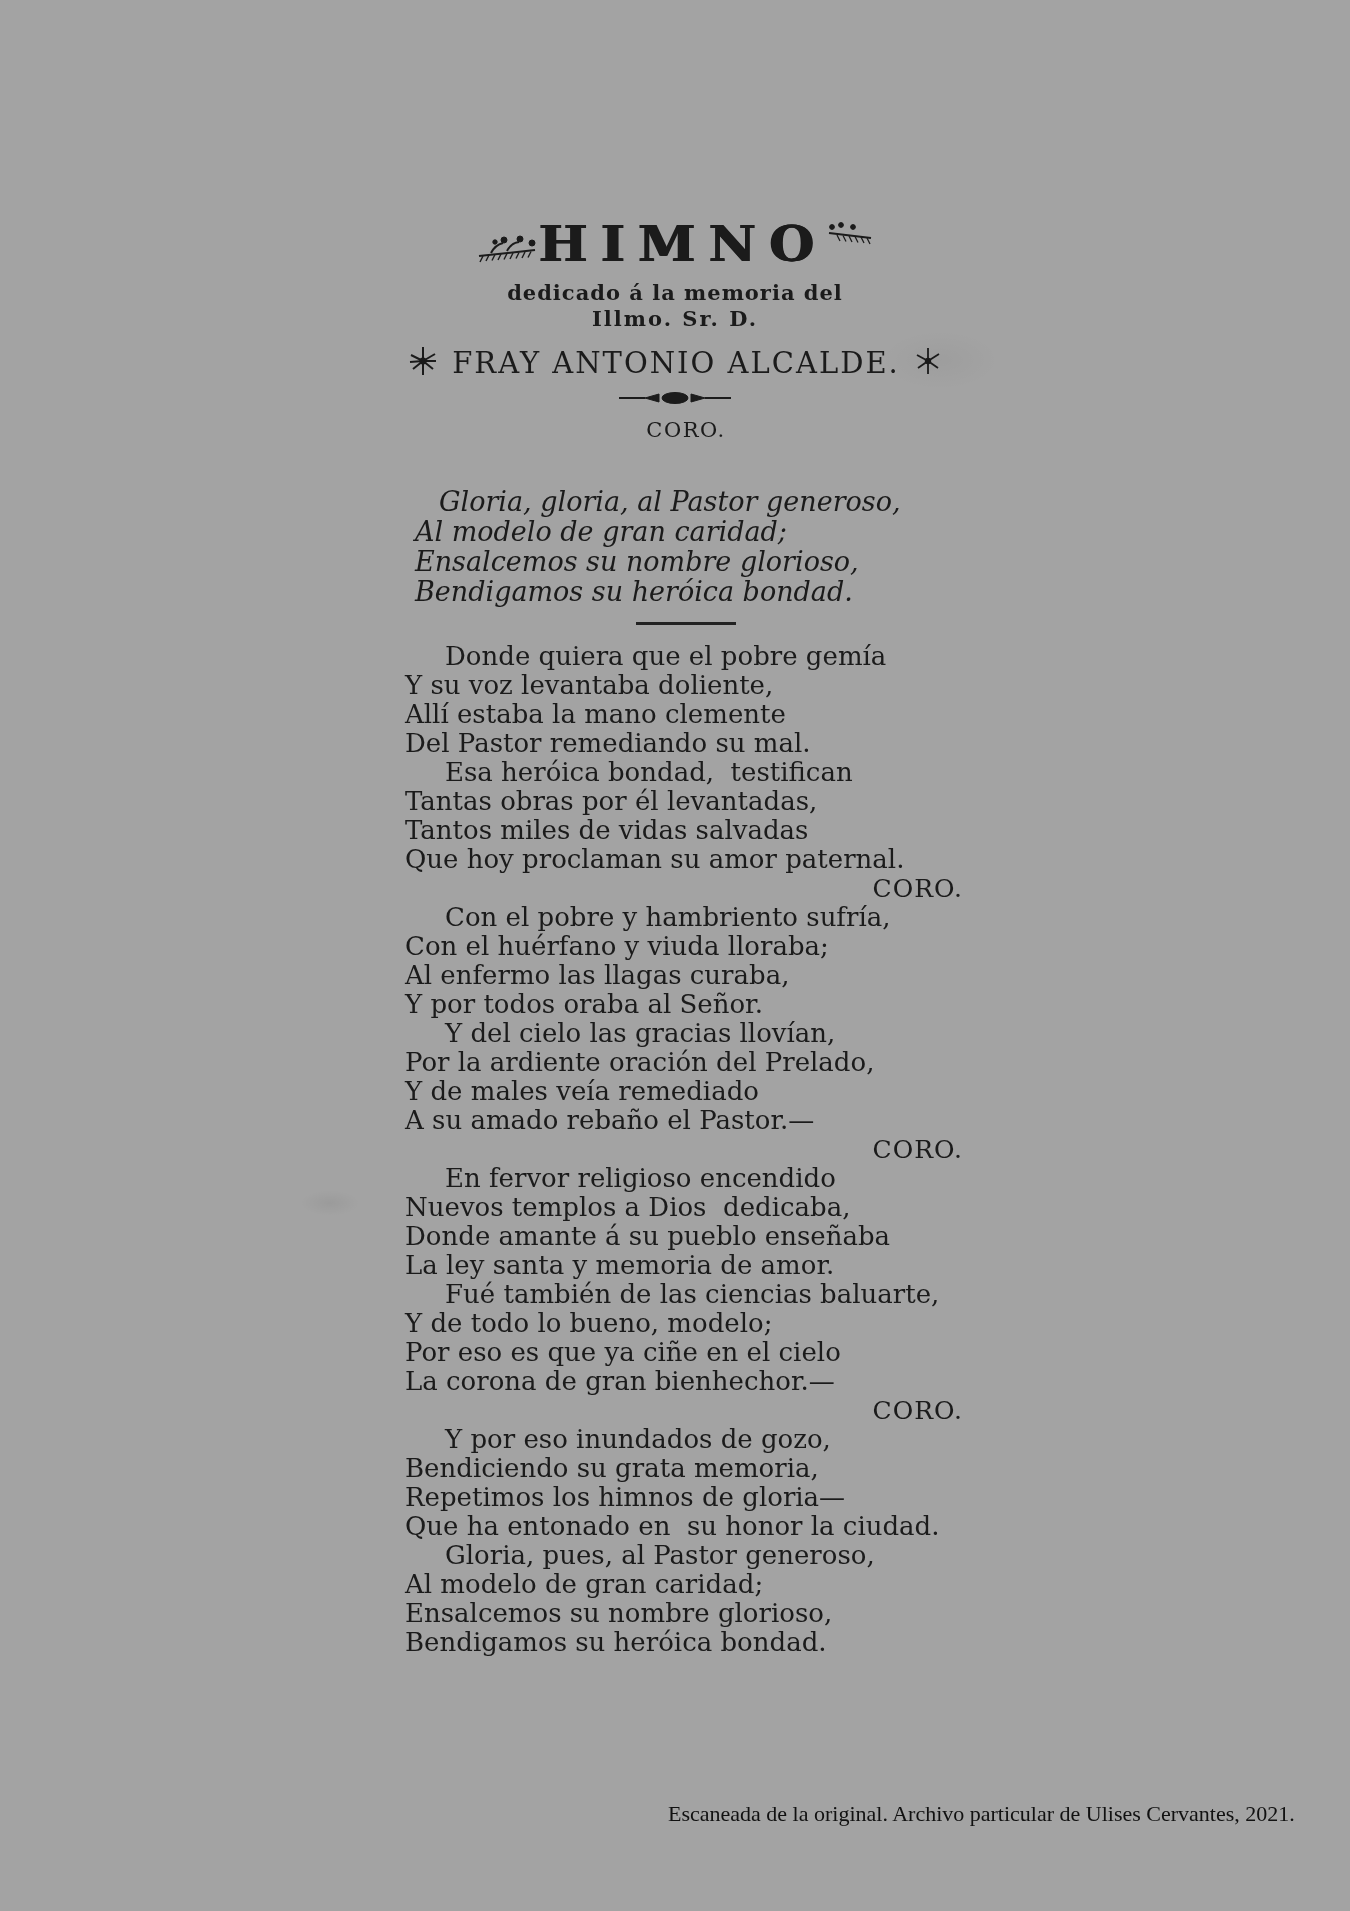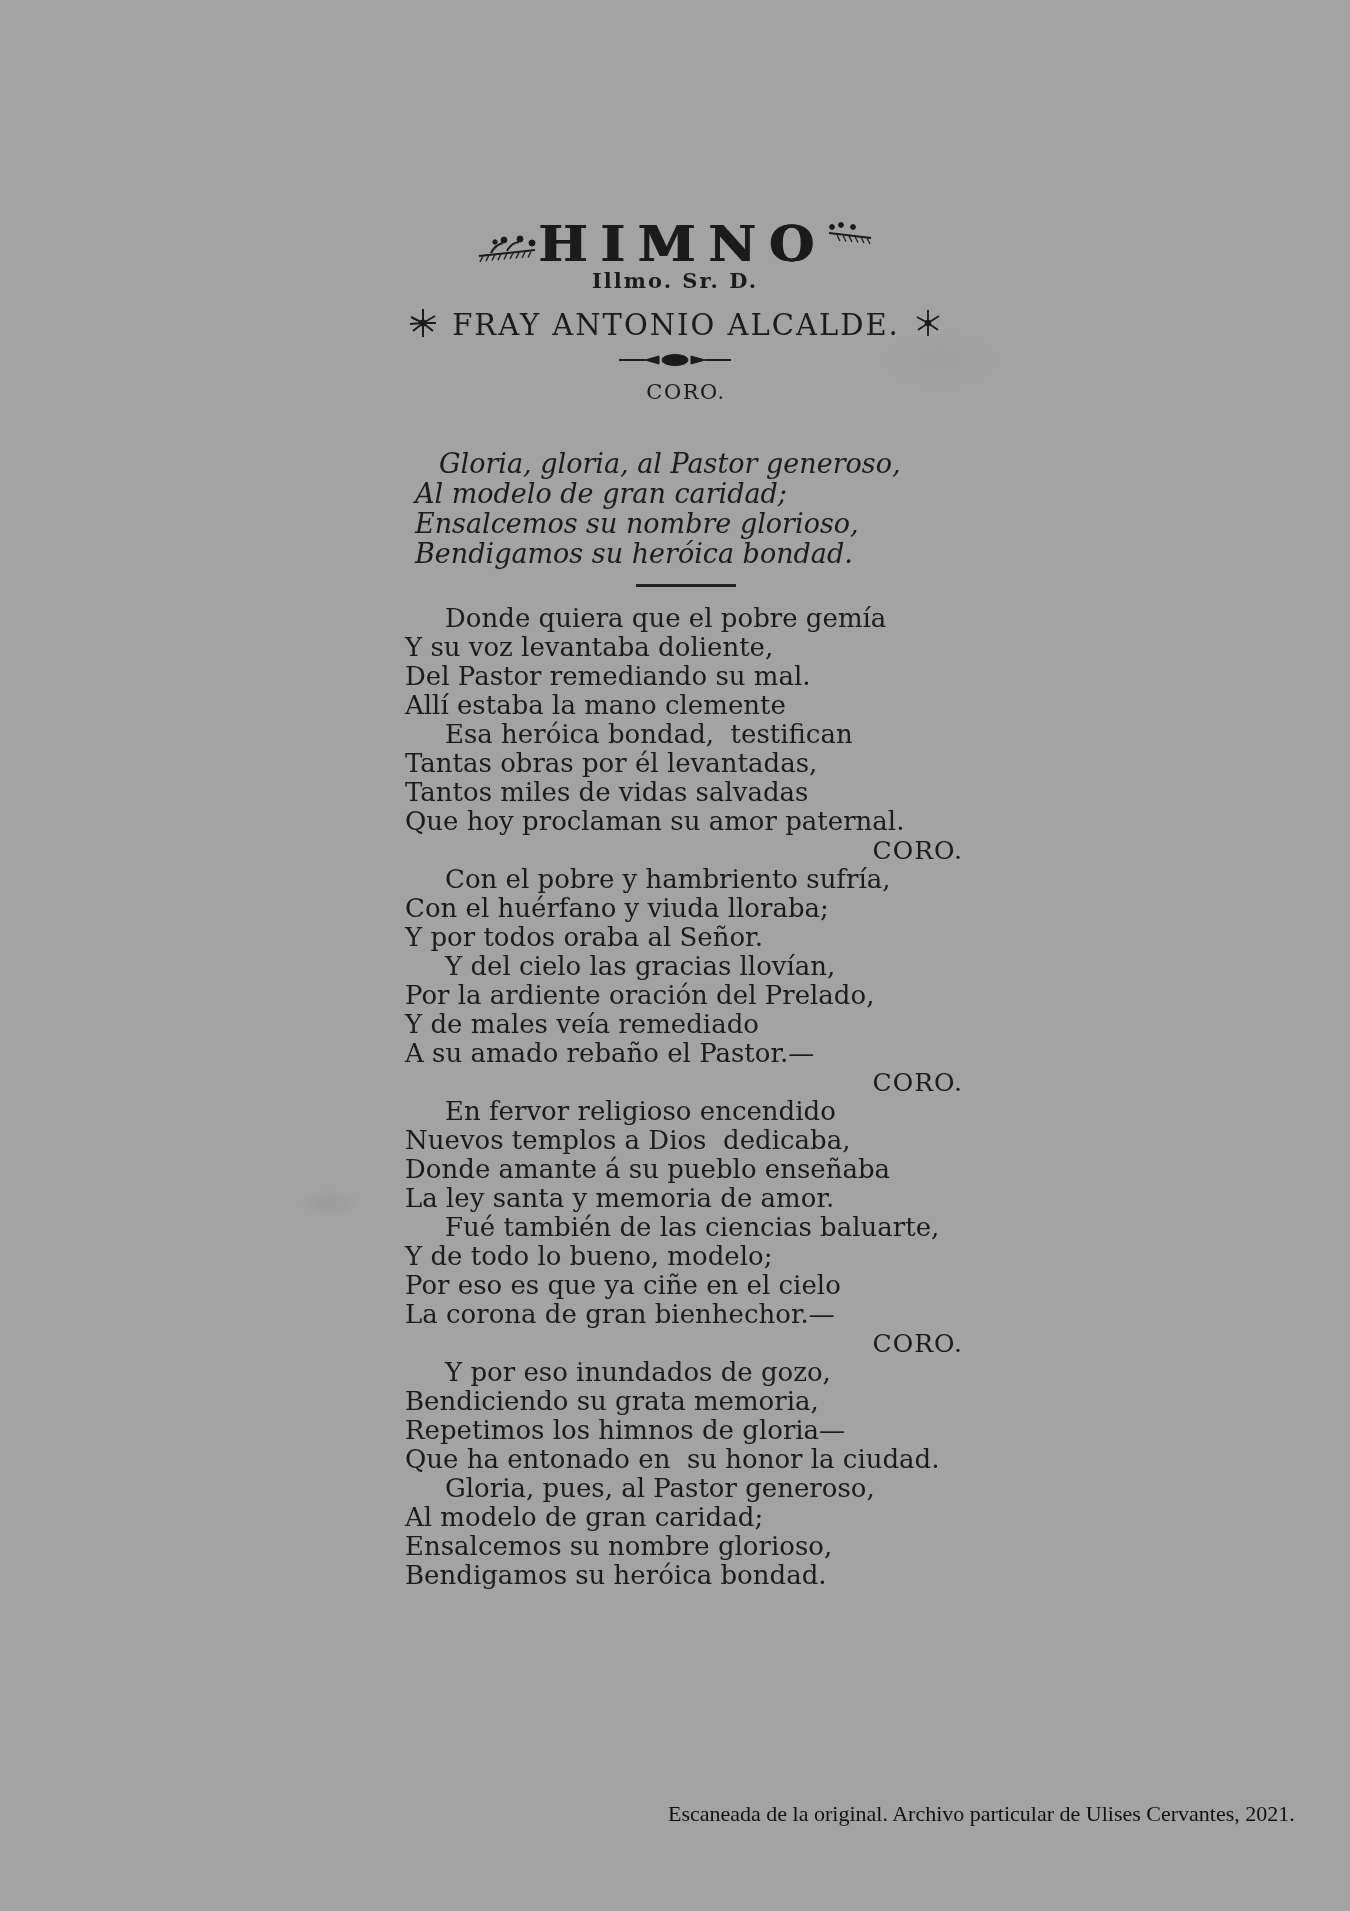--- a/index.html
+++ b/index.html
@@ -102,20 +102,21 @@
                 <path d="M36 17 L33 23"></path>
             </g>
             <circle cx="20" cy="9" r="2.4"></circle>
               <circle cx="32" cy="7" r="2.4"></circle>
               <circle cx="41" cy="9" r="2.4"></circle>
           </g>
         </svg>
       </span>
     </div>
 
+    <div class="dedication">dedicado á la memoria del</div>
     <div class="dedication-2">Illmo. Sr. D.</div>
 
     <div class="honoree-row">
       <span>
         <svg width="30" height="34" viewBox="0 0 30 34">
           <g stroke="#1b1b1b" stroke-width="2" fill="#1b1b1b">
             <path d="M15 17 L15 3"></path>
               <path d="M15 17 L15 31"></path>
             <path d="M15 17 L3 11"></path>
               <path d="M15 17 L27 10"></path>
@@ -164,29 +165,30 @@
         <div class="chorus-line">Al modelo de gran caridad;</div>
         <div class="chorus-line">Ensalcemos su nombre glorioso,</div>
         <div class="chorus-line">Bendigamos su heróica bondad.</div>
       </div>
 
     <div class="rule"></div>
 
     <div class="poem">
         <div class="poem-line indent">Donde quiera que el pobre gemía</div>
         <div class="poem-line">Y su voz levantaba doliente,</div>
+        <div class="poem-line">Allí estaba la mano clemente</div>
         <div class="poem-line">Del Pastor remediando su mal.</div>
-        <div class="poem-line">Allí estaba la mano clemente</div>
         <div class="poem-line indent">Esa heróica bondad,  testifican</div>
         <div class="poem-line">Tantas obras por él levantadas,</div>
         <div class="poem-line">Tantos miles de vidas salvadas</div>
         <div class="poem-line">Que hoy proclaman su amor paternal.</div>
         <div class="coro-mark">CORO.</div>
         <div class="poem-line indent">Con el pobre y hambriento sufría,</div>
         <div class="poem-line">Con el huérfano y viuda lloraba;</div>
+        <div class="poem-line">Al enfermo las llagas curaba,</div>
         <div class="poem-line">Y por todos oraba al Señor.</div>
         <div class="poem-line indent">Y del cielo las gracias llovían,</div>
         <div class="poem-line">Por la ardiente oración del Prelado,</div>
         <div class="poem-line">Y de males veía remediado</div>
         <div class="poem-line">A su amado rebaño el Pastor.—</div>
         <div class="coro-mark">CORO.</div>
         <div class="poem-line indent">En fervor religioso encendido</div>
         <div class="poem-line">Nuevos templos a Dios  dedicaba,</div>
         <div class="poem-line">Donde amante á su pueblo enseñaba</div>
         <div class="poem-line">La ley santa y memoria de amor.</div>

